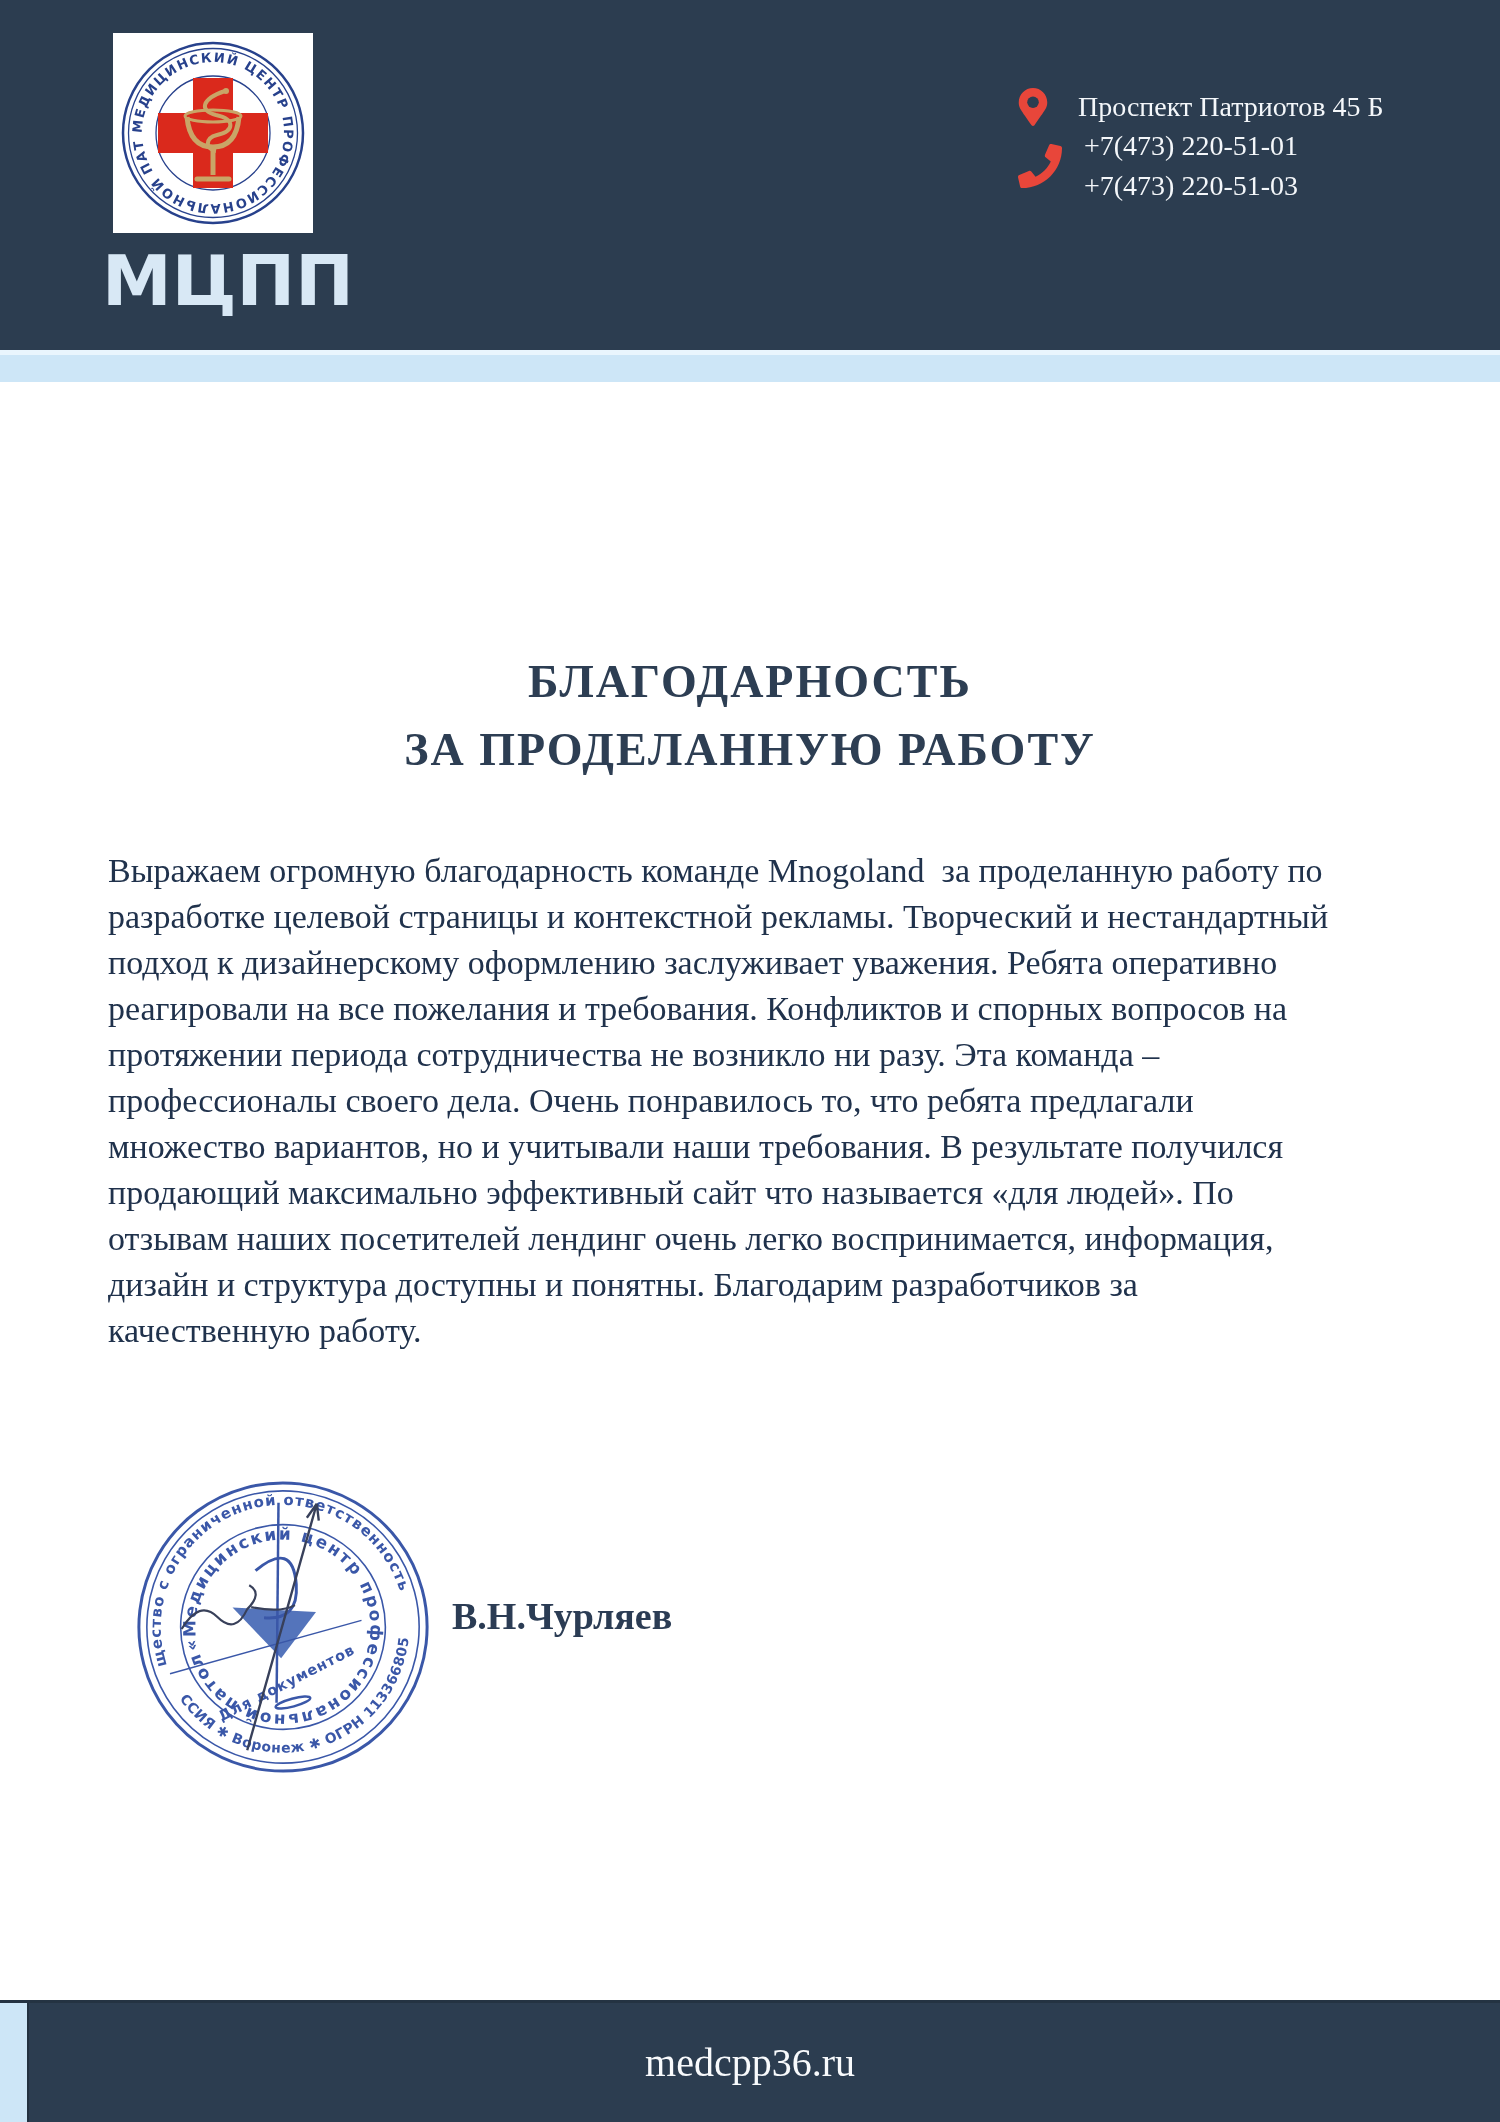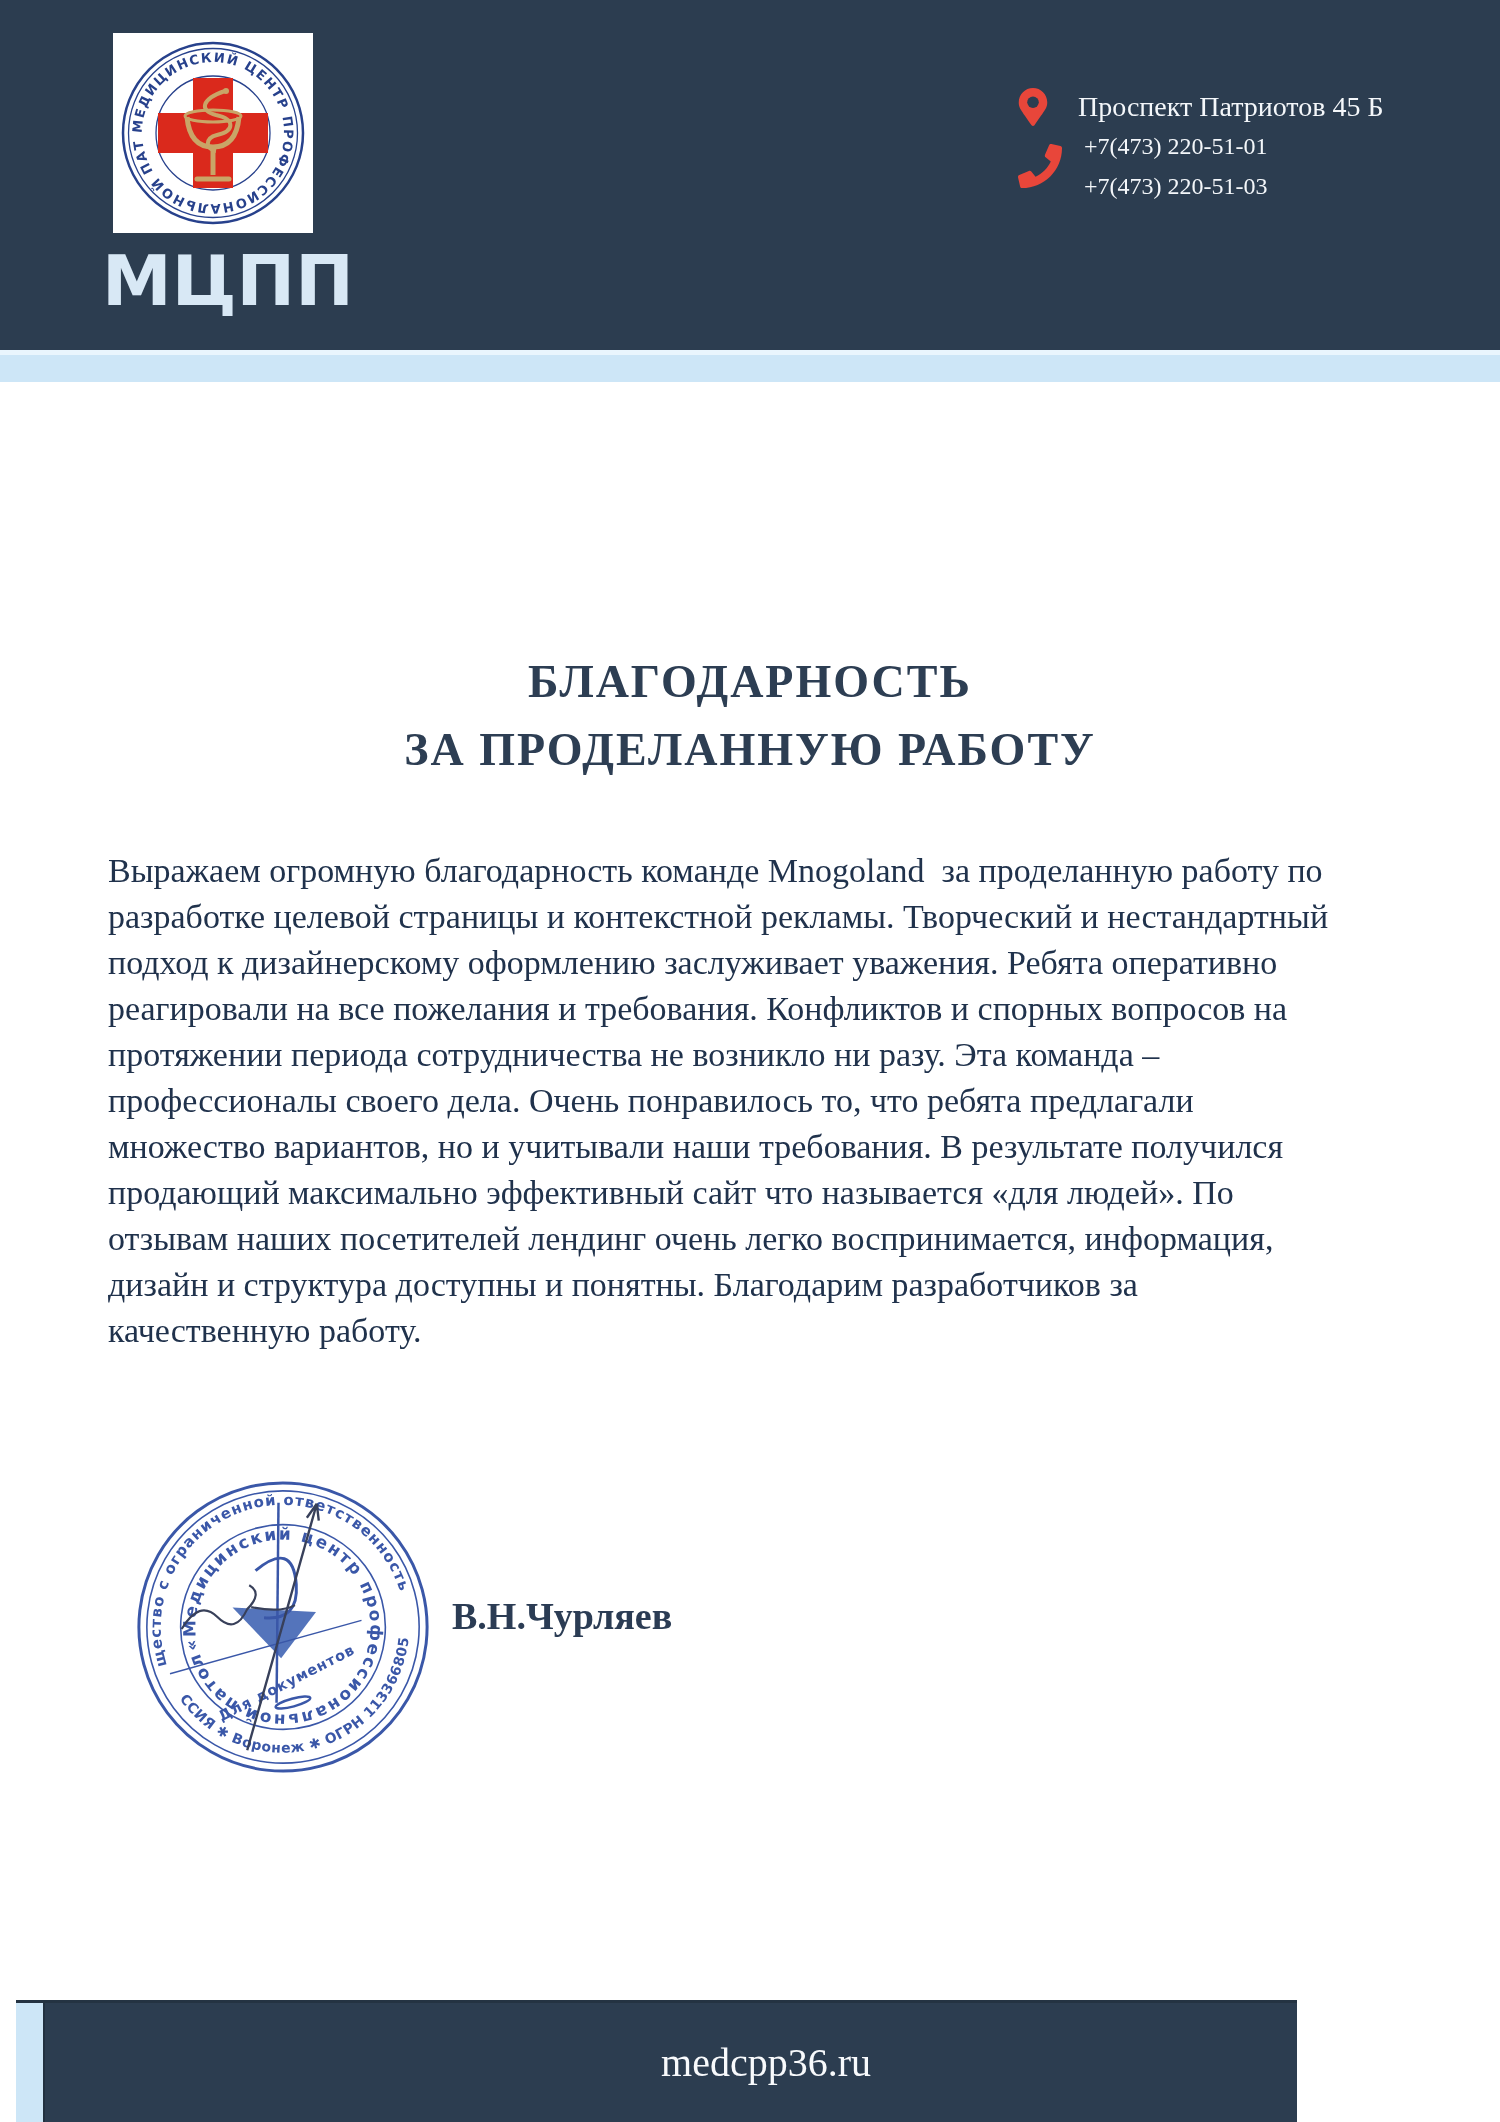--- a/index.html
+++ b/index.html
@@ -16,41 +16,41 @@
     font-family:"DejaVu Sans", sans-serif; font-weight:700;
     font-size:70px; line-height:70px; letter-spacing:0px; color:#d8e8f5;
   }
   .contact { position:absolute; left:1018px; top:88px; color:#f4f7fa; }
   .contact-row { display:flex; align-items:center; }
   .row-address { }
   .pin-wrap { width:30px; height:38px; margin-right:30px; flex:0 0 auto; }
   .phone-wrap { width:44px; height:44px; margin-right:22px; flex:0 0 auto; }
   .address-text { font-size:28px; line-height:38px; white-space:pre; }
   .phone-col { display:flex; flex-direction:column; }
-  .phone-num { font-size:24px; line-height:40px; white-space:pre;font-family:Liberation Serif, serif; }
+  .phone-num { font-size:28px; line-height:40px; white-space:pre;font-family:Liberation Serif, serif; }
   
   .strip-hairline { position:absolute; top:350px; left:0; width:1500px; height:5px; background:#e9f5fd; }
   .strip { position:absolute; top:355px; left:0; width:1500px; height:27px; background:#cde6f7; }
   
   .letter-title {
     position:absolute; top:648px; left:0; width:1500px; text-align:center;
     font-weight:700; font-size:46px; line-height:68px; letter-spacing:2px; color:#2d3e53;
   }
   .letter-body {
     position:absolute; top:848px; left:108px; width:1360px;
     font-size:34px; line-height:46px; color:#20324c;
   }
   .letter-body div { white-space:pre; }
   .stamp-svg { position:absolute; left:124px; top:1448px; width:318px; height:358px; opacity:0.94; }
   .signer {
     position:absolute; left:452px; top:1562px;
     font-weight:700; font-size:38px; color:#2b3c54; white-space:pre;margin-top:32px;
   }
   
-  .footer { position:absolute; left:16px; bottom:0; width:1281px; height:119px; background:#2c3d50; border-top:3px solid #243342; }
+  .footer { position:absolute; left:0; bottom:0; width:1500px; height:119px; background:#2c3d50; border-top:3px solid #243342; }
   .footer-strip { position:absolute; left:0; top:0; width:29px; height:119px; background:#cde6f7; border-right:2px solid #223140; box-sizing:border-box; }
   .footer-site {
     position:absolute; left:0; top:0; width:1500px; height:119px;
     display:flex; align-items:center; justify-content:center;
     font-size:40px; color:#f8fafc;
   }
   .stamp-ring-text { font-family:"DejaVu Sans", sans-serif; font-weight:700; fill:#2e4da3; }
   .logo-ring-text { font-family:"DejaVu Sans", sans-serif; font-weight:700; fill:#27418c; }
 </style>
 </head>

